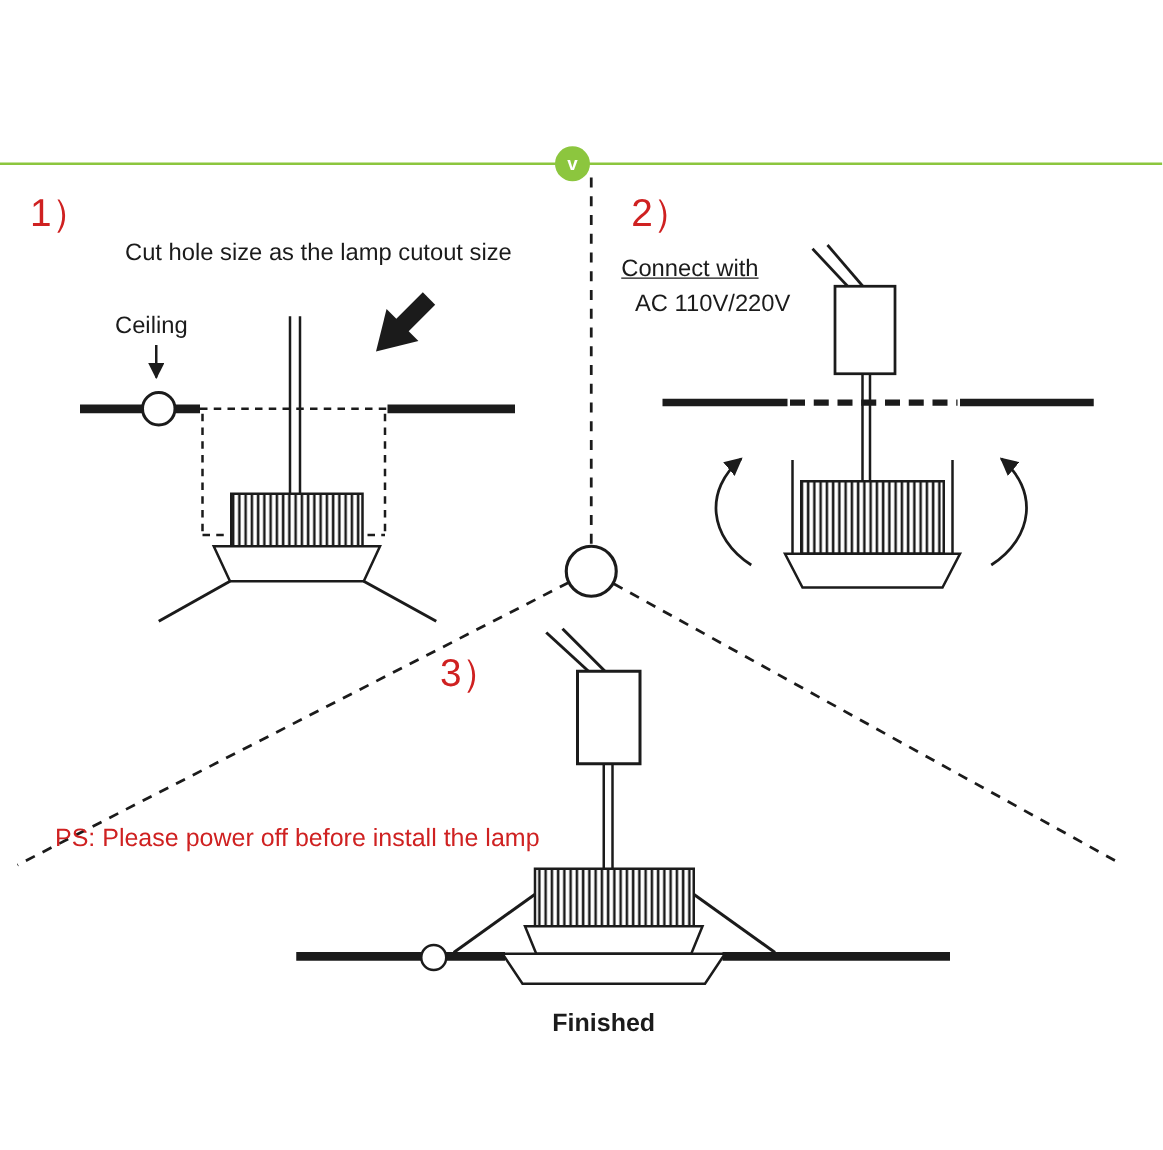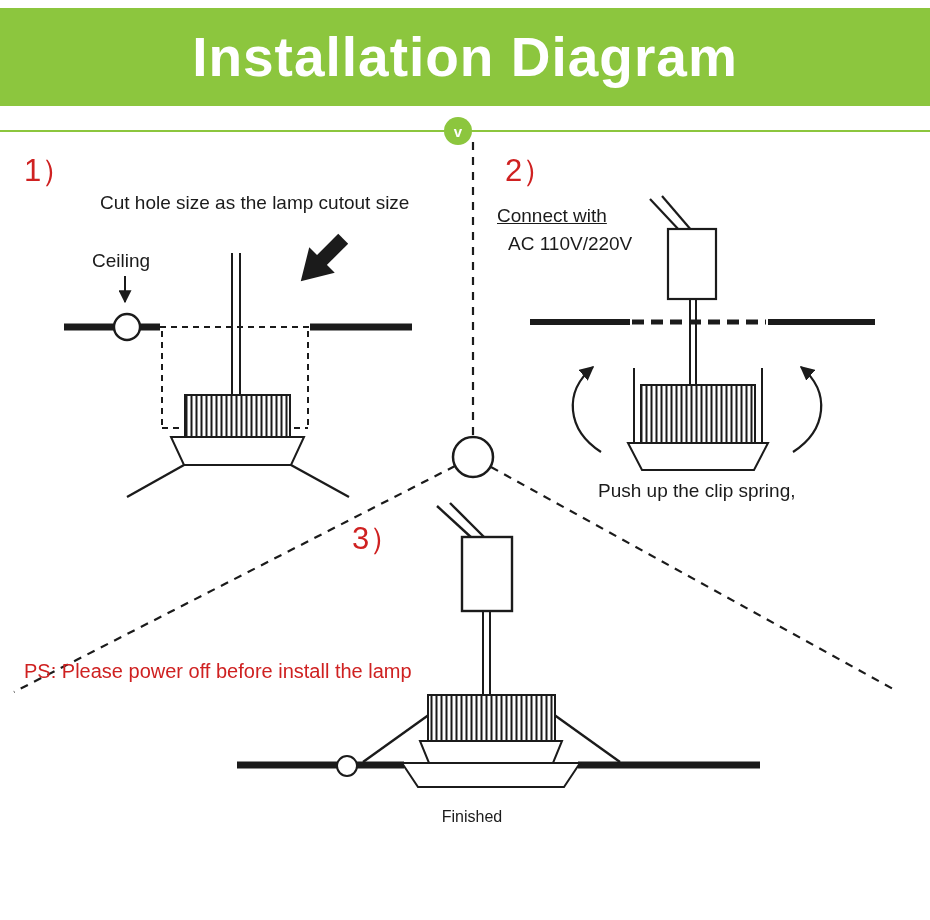--- a/index.html
+++ b/index.html
@@ -8,31 +8,28 @@
   .banner{position:absolute;left:0;top:8px;width:930px;height:98px;background:#8cc63e;
           display:flex;align-items:center;justify-content:center;}
   .banner-title{margin:0;color:#ffffff;font-size:55px;font-weight:bold;letter-spacing:1px;}
   .divider-line{position:absolute;left:0;top:130px;width:930px;height:2px;background:#8cc63e;}
   .divider-badge{position:absolute;left:444px;top:117px;width:28px;height:28px;border-radius:50%;
                  background:#8cc63e;color:#ffffff;font-size:15px;font-weight:bold;
                  display:flex;align-items:center;justify-content:center;}
   .art{position:absolute;left:0;top:0;}
   .txt{position:absolute;font-size:19px;line-height:1.35;white-space:nowrap;}
   .stepnum{position:absolute;font-size:31px;color:#cf2121;white-space:nowrap;}
-  .red{color:#cf2121;}
+  .red{color:#cf2121;margin-left:20px;}
   .center{transform:translateX(-50%);}
 </style>
 </head>
 <body>
 
 <div class="page">
 
-  <div class="banner">
-    <h1 class="banner-title">Installation Diagram</h1>
-  </div>
   <div class="divider-line"></div>
   <div class="divider-badge">v</div>
 
   <svg class="art" width="930" height="920" viewBox="0 0 930 920">
     <defs>
       <pattern id="fins" width="5" height="10" patternUnits="userSpaceOnUse">
         <rect width="5" height="10" fill="#ffffff"></rect>
         <line x1="1.5" y1="0" x2="1.5" y2="10" stroke="#1b1b1b" stroke-width="2"></line>
       </pattern>
       <marker id="arrowhead" viewBox="0 0 10 10" refX="9" refY="5" markerWidth="6.5" markerHeight="6.5" orient="auto-start-reverse">
@@ -104,19 +101,18 @@
     </g>
   </svg>
 
   <div class="stepnum" style="left:24px;top:150px;">1）</div>
   <div class="txt" style="left:100px;top:190px;text-align:center;">Cut hole size as the lamp cutout size</div>
   <div class="txt" style="left:92px;top:248px;">Ceiling</div>
 
   <div class="stepnum" style="left:505px;top:150px;">2）</div>
   <div class="txt" style="left:497px;top:203px;text-decoration:underline;">Connect with</div>
   <div class="txt" style="left:508px;top:231px;">AC 110V/220V</div>
-  <div class="txt" style="left:598px;top:478px;">Push up the clip spring,</div>
 
   <div class="stepnum" style="left:352px;top:518px;">3）</div>
   <div class="txt red" style="left:24px;top:658px;font-size:20px;">PS: Please power off before install the lamp</div>
-  <div class="txt center" style="left:472px;top:806px;font-size:16px;">Finished</div>
+  <div class="txt center" style="left:483px;top:806px;font-size:20px;font-weight:bold;">Finished</div>
 
 </div>
 
 </body></html>

